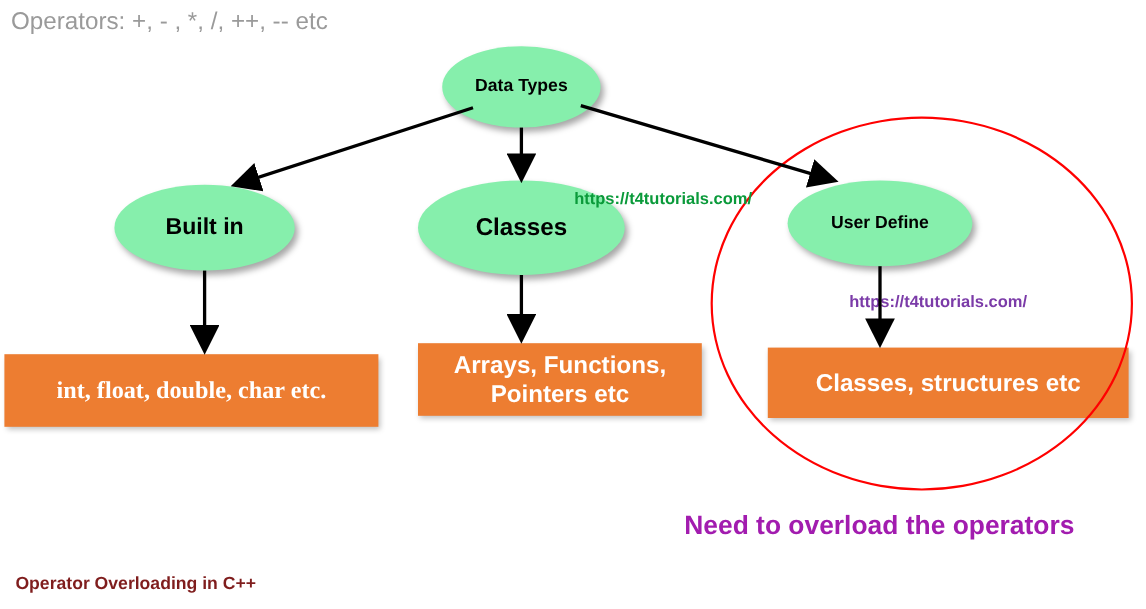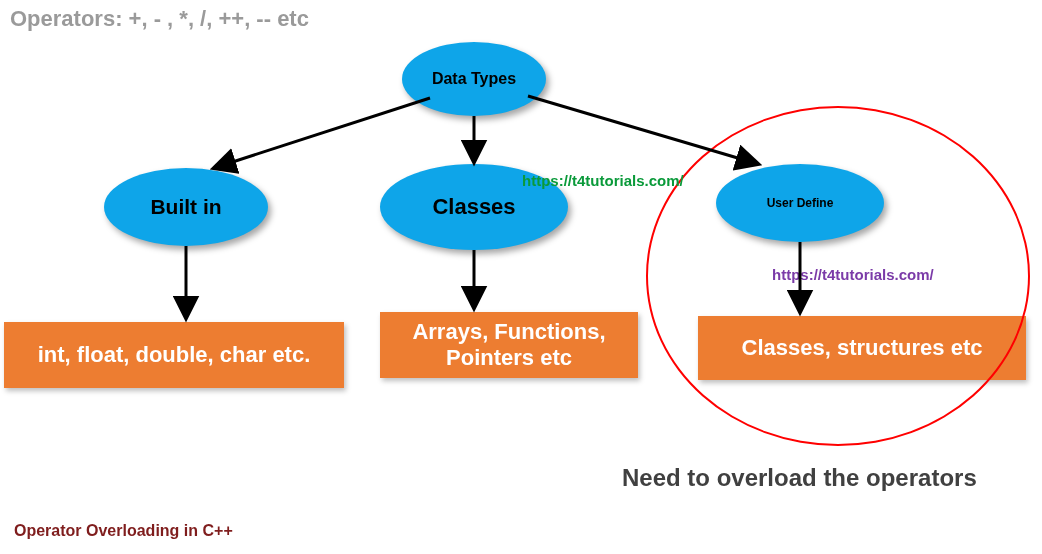--- a/index.html
+++ b/index.html
@@ -9,61 +9,61 @@
     position: relative;
     font-family: Arial, Helvetica, sans-serif;
     background: #ffffff;
     overflow: hidden;
   }
   .top-text {
     position: absolute;
     top: 6px;
     left: 10px;
     font-size: 22px;
-    font-weight: bold;
+    font-weight: normal;
     color: #9a9a9a;
   }
   .bottom-text {
     position: absolute;
     top: 522px;
     left: 14px;
     font-size: 16px;
     font-weight: 600;
     color: #7f1d1d;
   }
   .ellipse {
     position: absolute;
-    background: #0ea5e9;
+    background: #86efac;
     border-radius: 50%;
     box-shadow: 3px 4px 6px rgba(0,0,0,0.35);
     display: flex;
     align-items: center;
     justify-content: center;
     text-align: left;
     color: #000;
     font-weight: bold;
   }
   .root-node { top: 42px; left: 402px; width: 144px; height: 74px; font-size: 16px; }
   .left-node { top: 168px; left: 104px; width: 164px; height: 78px; font-size: 21px; }
   .mid-node  { top: 164px; left: 380px; width: 188px; height: 86px; font-size: 22px; }
-  .right-node{ top: 164px; left: 716px; width: 168px; height: 78px; font-size: 12px; }
+  .right-node{ top: 164px; left: 716px; width: 168px; height: 78px; font-size: 16px; }
   .box {
     position: absolute;
     background: #ed7d31;
     color: #ffffff;
     font-size: 22px;
     font-weight: bold;
     display: flex;
     align-items: center;
     justify-content: center;
     text-align: center;
     padding: 6px;
     box-shadow: 2px 3px 5px rgba(0,0,0,0.25);
   }
-  .left-box  { top: 322px; left: 4px; width: 340px; height: 66px; }
+  .left-box  { top: 322px; left: 4px; width: 340px; height: 66px; font-family: Liberation Serif, serif; }
   .mid-box   { top: 312px; left: 380px; width: 258px; height: 66px; }
   .right-box { top: 316px; left: 698px; width: 328px; height: 64px; }
   .watermark-green {
     position: absolute;
     top: 172px;
     left: 522px;
     font-size: 15px;
     font-weight: bold;
     color: #0a9a3a;
     z-index: 5;
@@ -75,21 +75,21 @@
     font-size: 15px;
     font-weight: bold;
     color: #7b3ba8;
   }
   .callout {
     position: absolute;
     top: 464px;
     left: 622px;
     font-size: 24px;
     font-weight: bold;
-    color: #404040;
+    color: #a21caf;
   }
   .red-oval {
     position: absolute;
     top: 106px;
     left: 646px;
     width: 384px;
     height: 340px;
     border: 2px solid #ff0000;
     border-radius: 50%;
     pointer-events: none;

